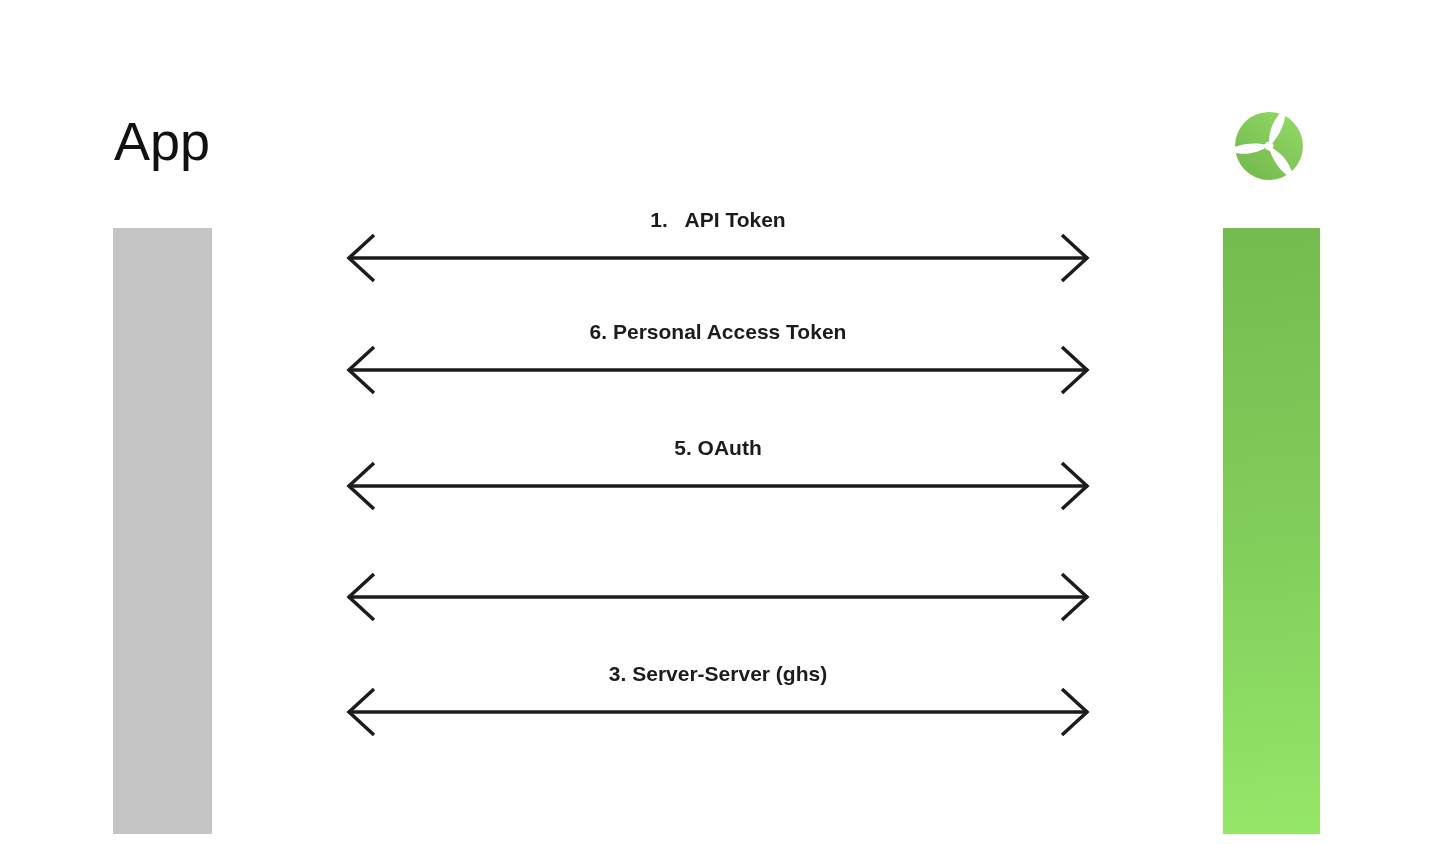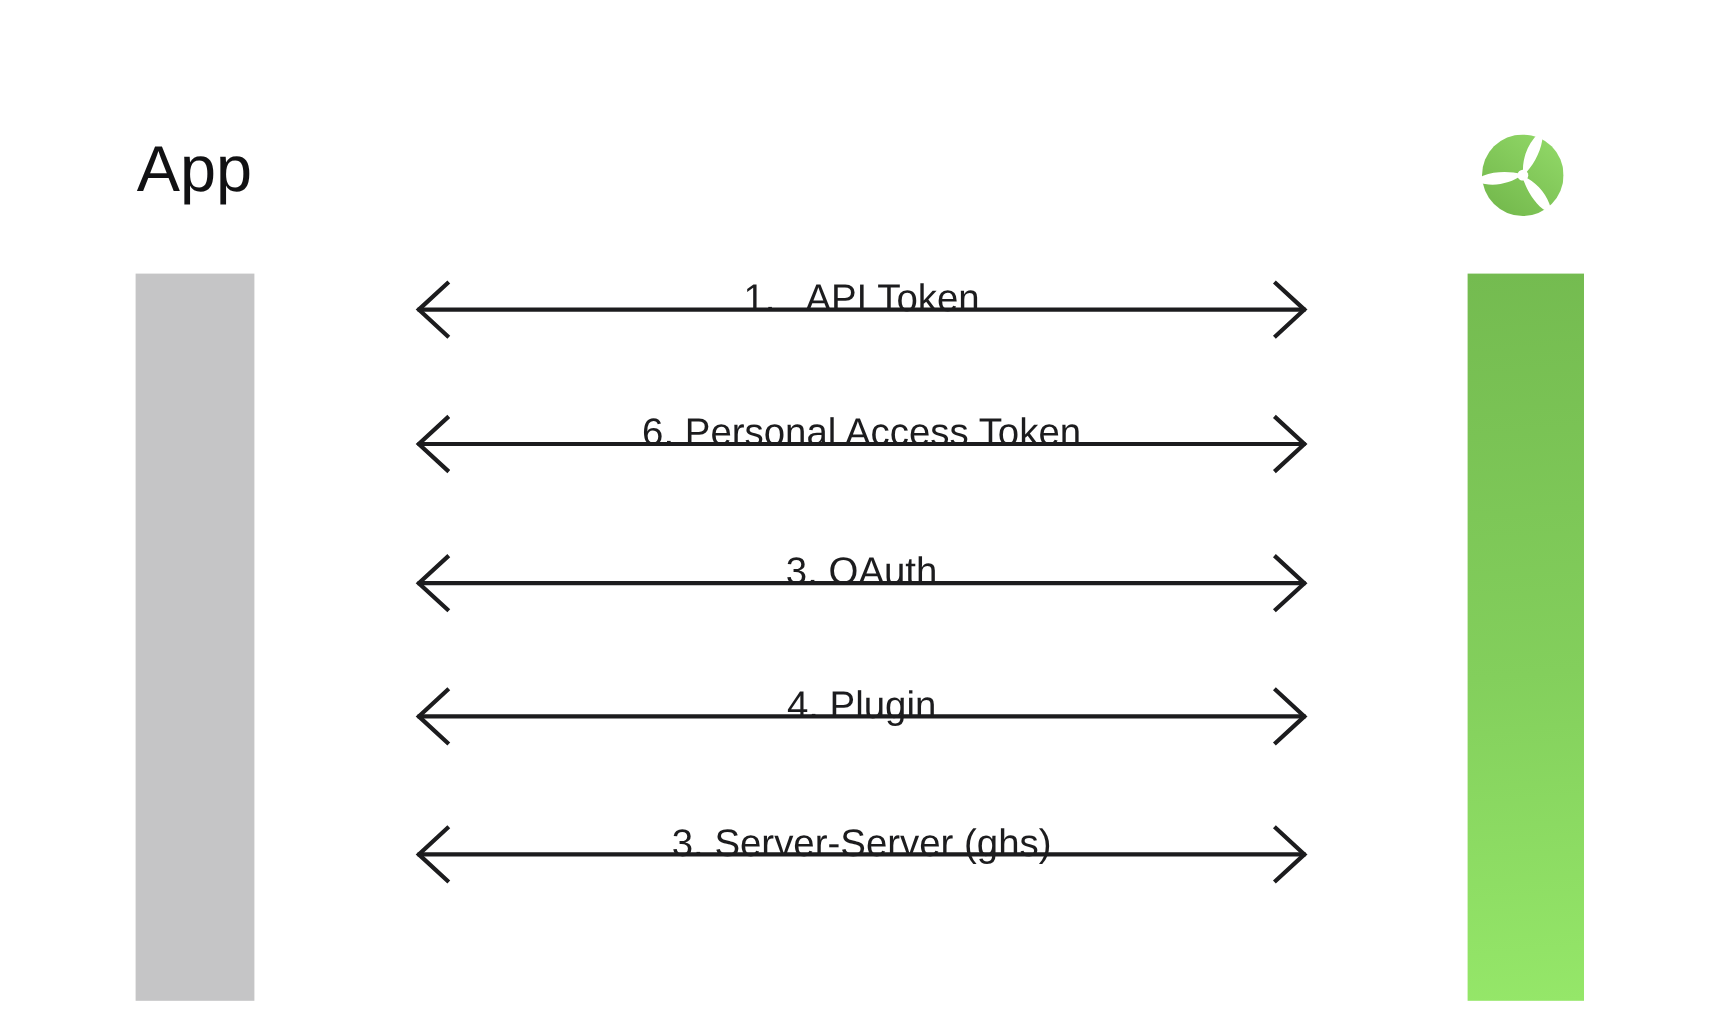--- a/index.html
+++ b/index.html
@@ -49,25 +49,24 @@
     height: 606px;
     background: linear-gradient(175deg, #74bb50 0%, #83cf5c 55%, #95e769 100%);
   }
   .msg-label {
     position: absolute;
     left: 343px;
     width: 750px;
     height: 30px;
     line-height: 30px;
     text-align: center;
-    font-size: 32px;
-    font-weight: 400;
+    font-size: 21px;
+    font-weight: 700;
     color: #1c1c1e;
     white-space: pre;
-    margin-top: 28px;
   }
   .arrow-svg {
     position: absolute;
     left: 343px;
     width: 750px;
     height: 52px;
   }
   .arrow-svg line, .arrow-svg path {
     stroke: #1c1c1e;
     stroke-width: 3.5;
@@ -109,28 +108,27 @@
     <path d="M719 3 L744 26 L719 49"></path>
   </svg>
 
   <div class="msg-label" style="top:317px">6. Personal Access Token</div>
   <svg class="arrow-svg" style="top:344px" viewBox="0 0 750 52">
     <line x1="5" y1="26" x2="745" y2="26"></line>
     <path d="M31 3 L6 26 L31 49"></path>
     <path d="M719 3 L744 26 L719 49"></path>
   </svg>
 
-  <div class="msg-label" style="top:433px">3. OAuth</div>
+  <div class="msg-label" style="top:433px">5. OAuth</div>
   <svg class="arrow-svg" style="top:460px" viewBox="0 0 750 52">
     <line x1="5" y1="26" x2="745" y2="26"></line>
     <path d="M31 3 L6 26 L31 49"></path>
     <path d="M719 3 L744 26 L719 49"></path>
   </svg>
 
-  <div class="msg-label" style="top:544px">4. Plugin</div>
   <svg class="arrow-svg" style="top:571px" viewBox="0 0 750 52">
     <line x1="5" y1="26" x2="745" y2="26"></line>
     <path d="M31 3 L6 26 L31 49"></path>
     <path d="M719 3 L744 26 L719 49"></path>
   </svg>
 
   <div class="msg-label" style="top:659px">3. Server-Server (ghs)</div>
   <svg class="arrow-svg" style="top:686px" viewBox="0 0 750 52">
     <line x1="5" y1="26" x2="745" y2="26"></line>
     <path d="M31 3 L6 26 L31 49"></path>

